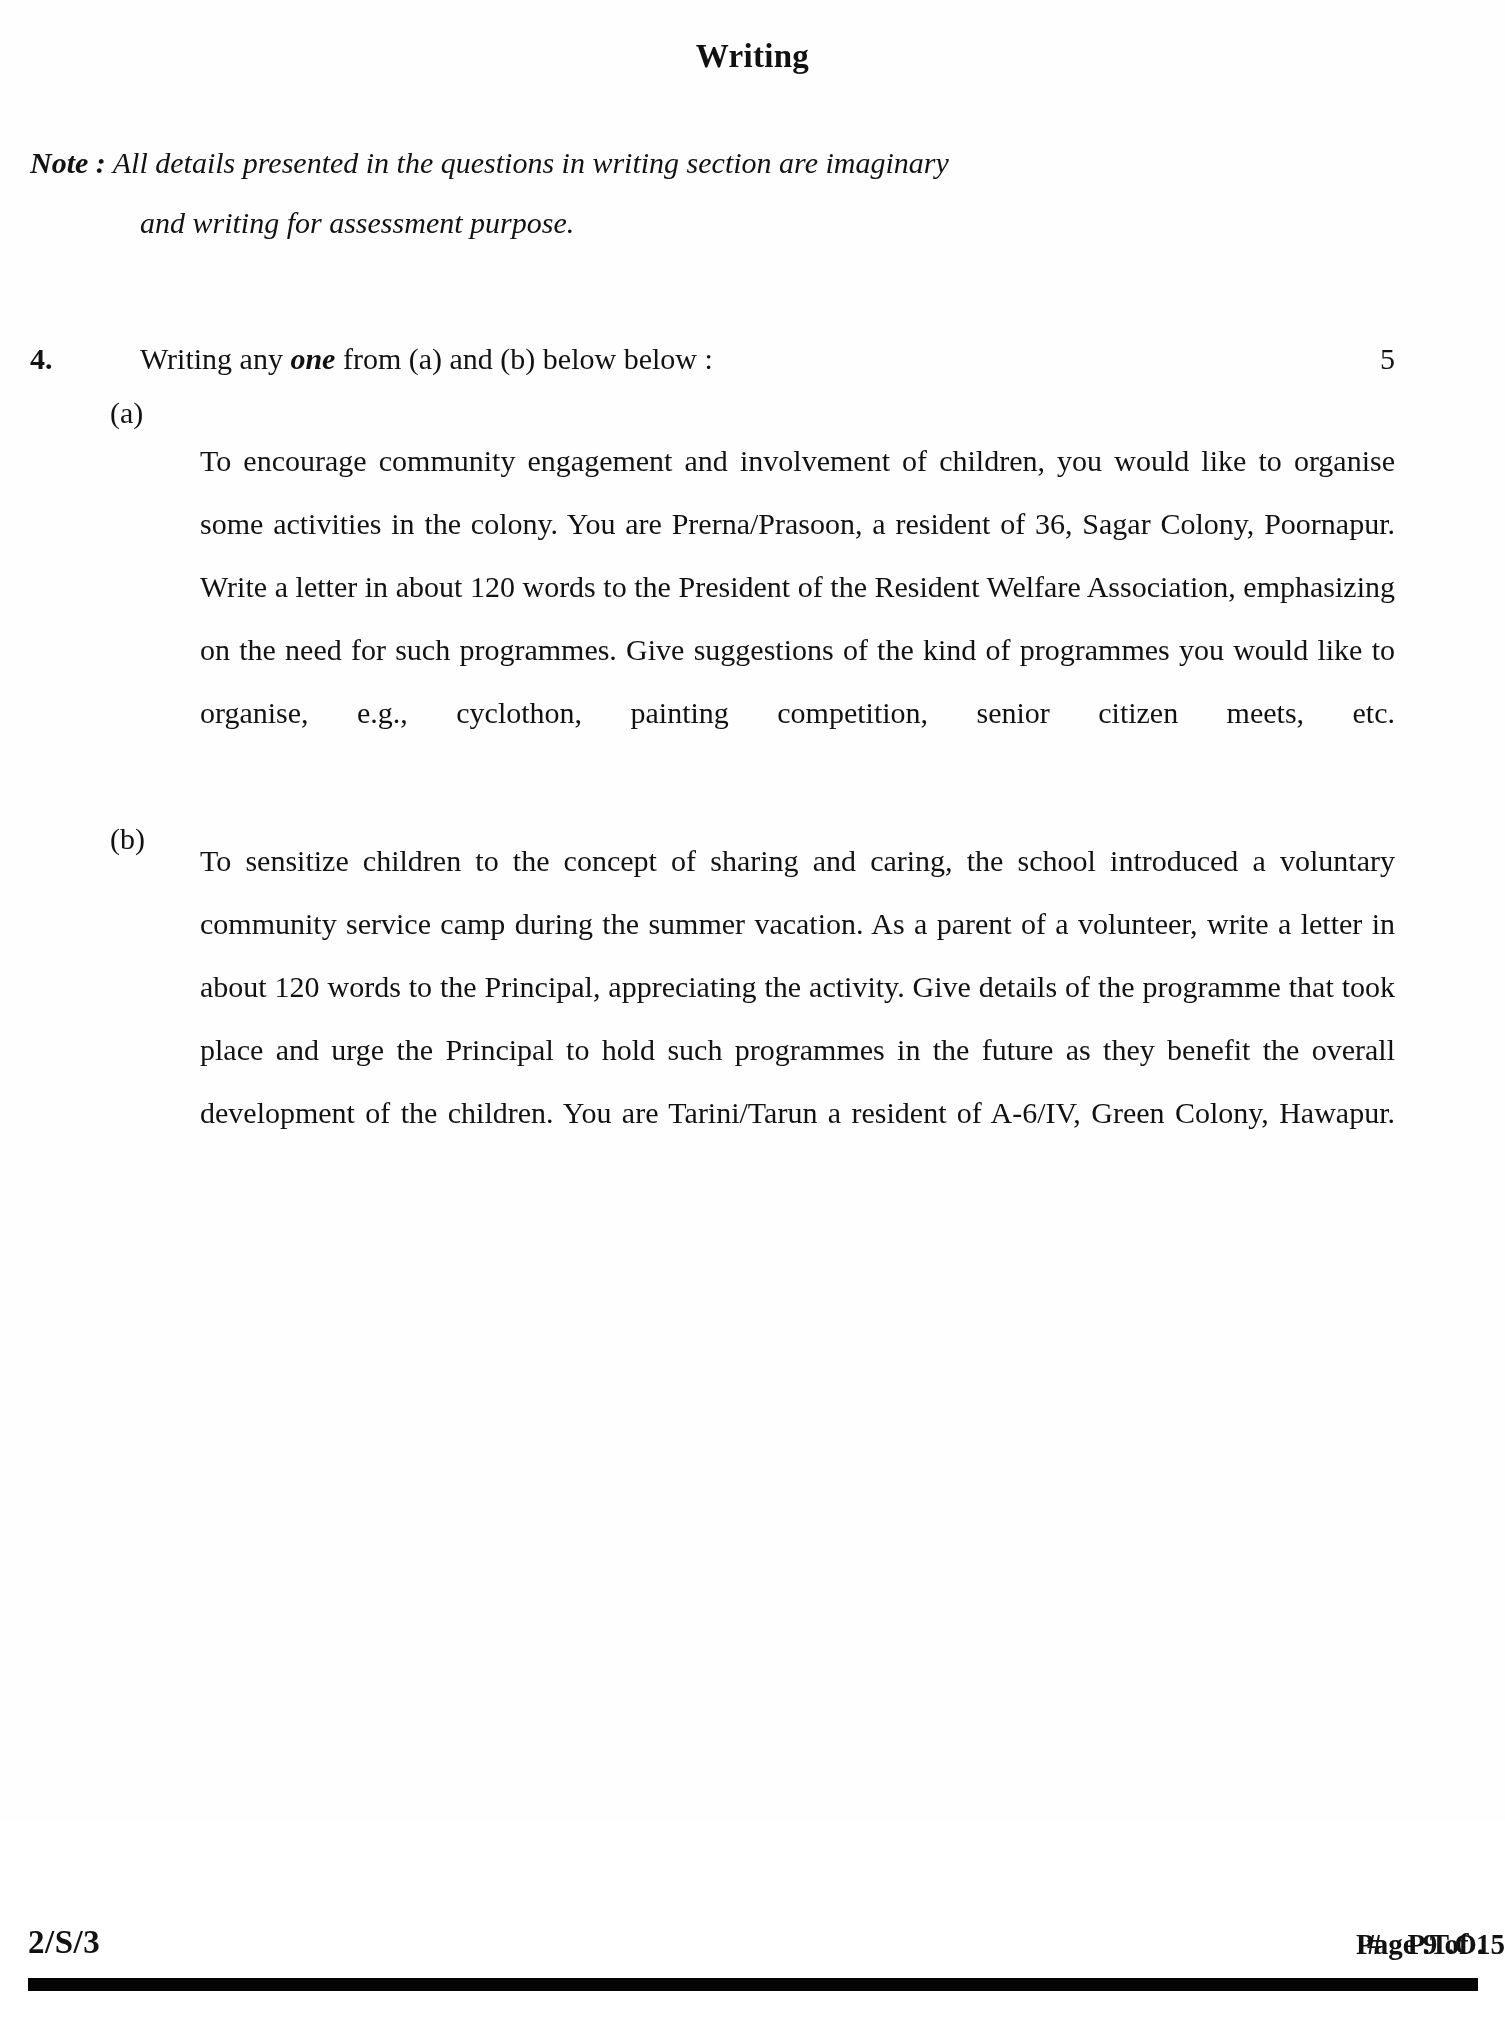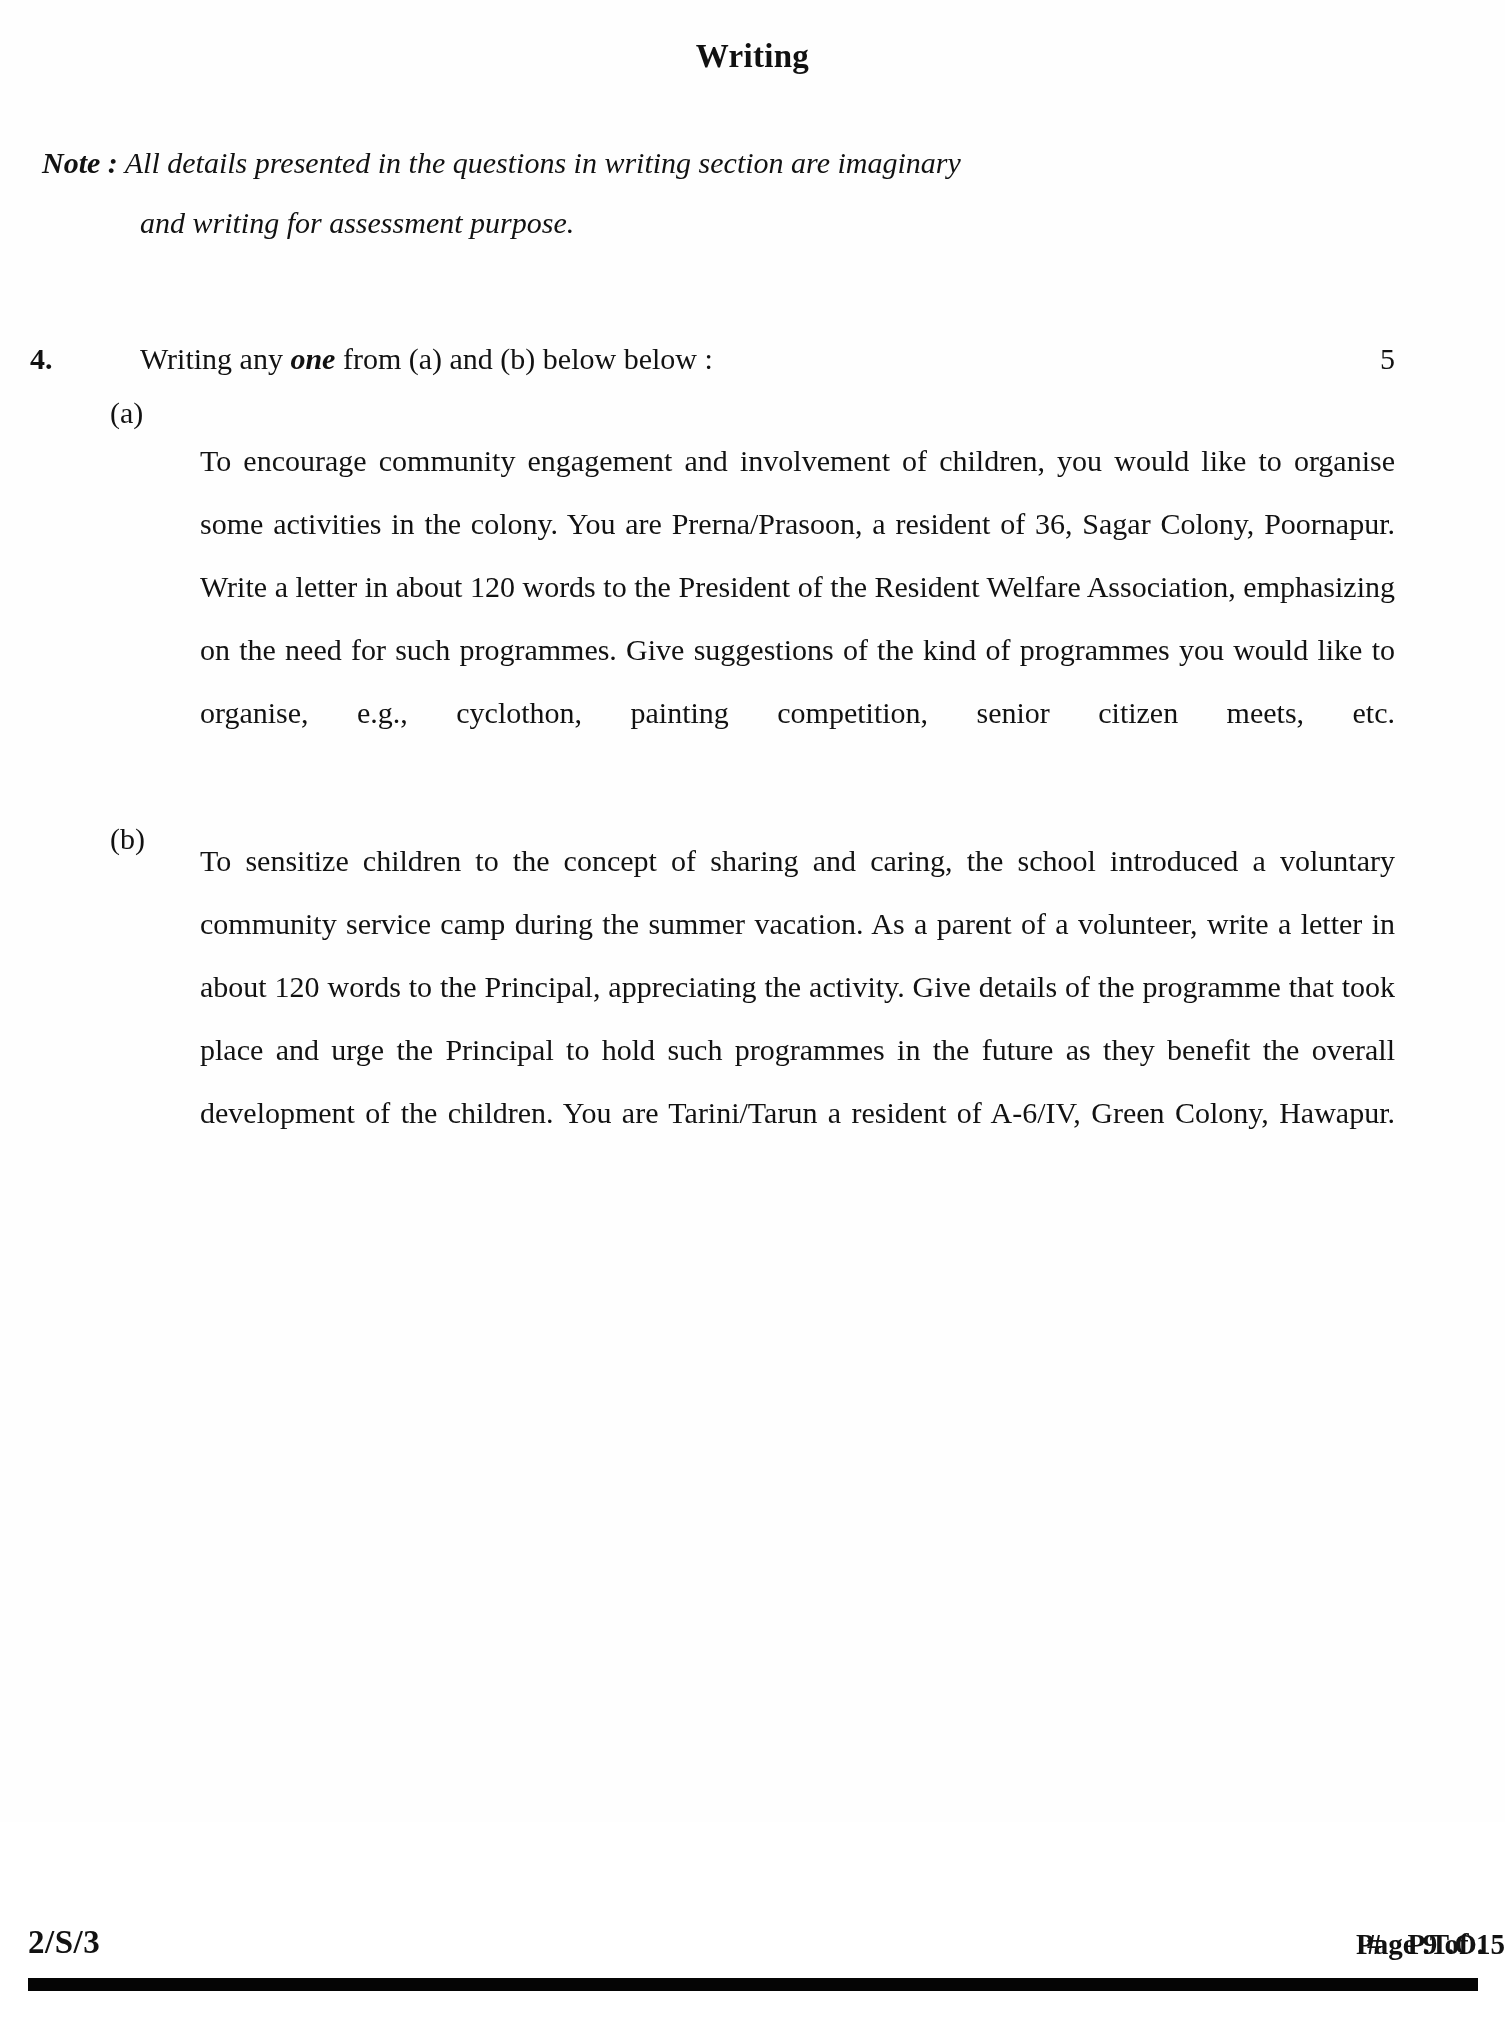--- a/index.html
+++ b/index.html
@@ -70,21 +70,20 @@
     padding-right: 110px;
     font-style: italic;
     font-size: 30px;
     line-height: 60px;
     text-align: justify;
     text-justify: inter-word;
   }
   .note-block .note-label {
     font-weight: bold;
     font-style: italic;
-    margin-left: 12px;
   }
   .note-block .note-line-2 {
     display: block;
     padding-left: 110px;
   }
 
   
   .question-row {
     position: relative;
     margin: 0;

